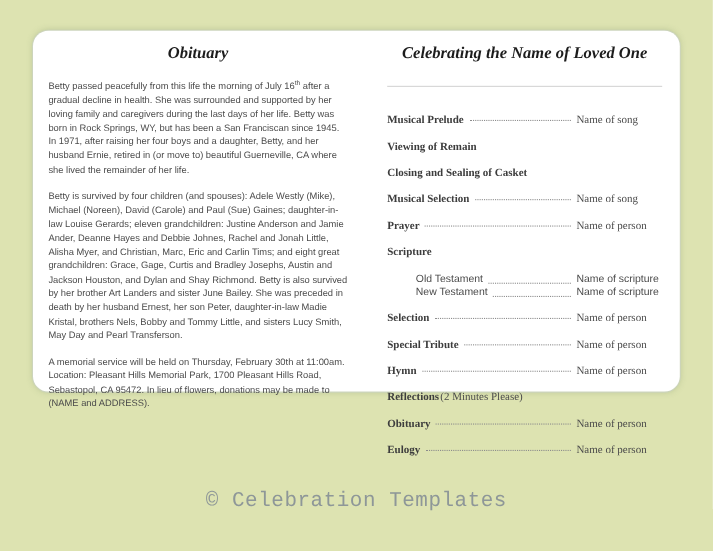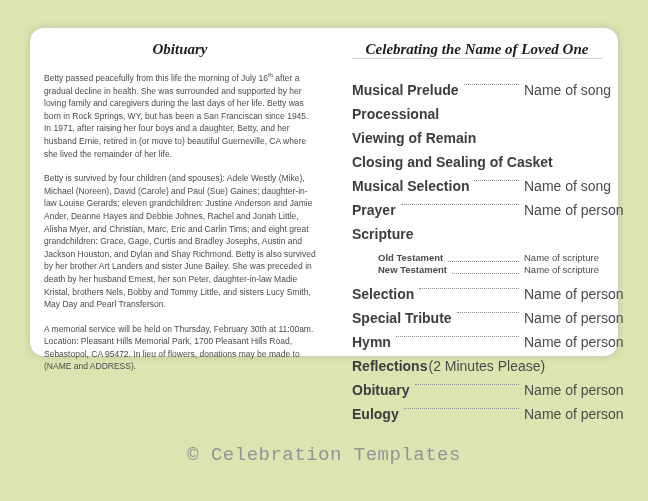--- a/index.html
+++ b/index.html
@@ -14,41 +14,41 @@
     box-shadow:0 0 0 1px #ccd4bc, 0 0 6px rgba(140,160,115,.45);
   }
   .col{position:absolute;top:12px;}
   .col-left{left:14px;width:272px;}
   .col-right{left:322px;width:250px;}
   .title{
     font-family:"Liberation Serif",serif;font-style:italic;font-weight:bold;
     font-size:15px;line-height:18px;color:#1c1c1c;text-align:center;
     margin:0 0 14px 0;
   }
-  .col-right .title{margin-bottom:25px;padding-bottom:0;border-bottom:1px solid #d4d4d4;}
+  .col-right .title{margin-bottom:25px;padding-bottom:20px;border-bottom:1px solid #d4d4d4;}
   .col-left p{
     font-size:8.5px;line-height:12.6px;color:#4b4b4b;
     margin:0 0 12px 0;
   }
   .col-left sup{font-size:6px;line-height:0;vertical-align:super;}
   .prow{
-    display:flex;align-items:flex-start;
-    font-size:14px;line-height:12px;margin-bottom:12px;
+    display:flex;align-items:center;
+    font-size:10px;line-height:12px;margin-bottom:12px;font-family:Liberation Serif, serif;
   }
   .prow.tight{margin-bottom:12px;}
   .lbl{font-weight:bold;color:#3d3d3d;white-space:nowrap;}
   .suffix{color:#4b4b4b;margin-left:1px;white-space:nowrap;}
   .dots{flex:1;border-bottom:1px dotted #8c8c8c;margin:0 5px 2px 5px;min-width:10px;}
   .val{flex:none;width:78px;color:#4b4b4b;white-space:nowrap;}
   .subrows{margin:0 0 12px 0;}
   .sub{
     display:flex;align-items:flex-end;padding-left:26px;
     font-size:9.5px;line-height:12px;
   }
-  .slbl{font-weight:bold;color:#4b4b4b;white-space:nowrap;}
+  .slbl{font-weight:normal;color:#4b4b4b;white-space:nowrap;}
   .watermark{
     position:absolute;left:0;top:444px;width:100%;text-align:center;
     font-family:Liberation Mono, monospace;font-size:19px;letter-spacing:.5px;
     color:#8e9798;
   }
 </style>
 </head>
 <body>
 
 <div class="card">
@@ -62,23 +62,20 @@
 
   <div class="col col-right">
     <h1 class="title">Celebrating the Name of Loved One</h1>
 
     <div class="prow">
       <span class="lbl">Musical Prelude</span>
       <span class="dots"></span>
       <span class="val">Name of song</span>
     </div>
 
-    <div class="prow">
-      <span class="lbl">Processional</span>
-    </div>
 
     <div class="prow">
       <span class="lbl">Viewing of Remain</span>
     </div>
 
     <div class="prow">
       <span class="lbl">Closing and Sealing of Casket</span>
     </div>
 
     <div class="prow">

